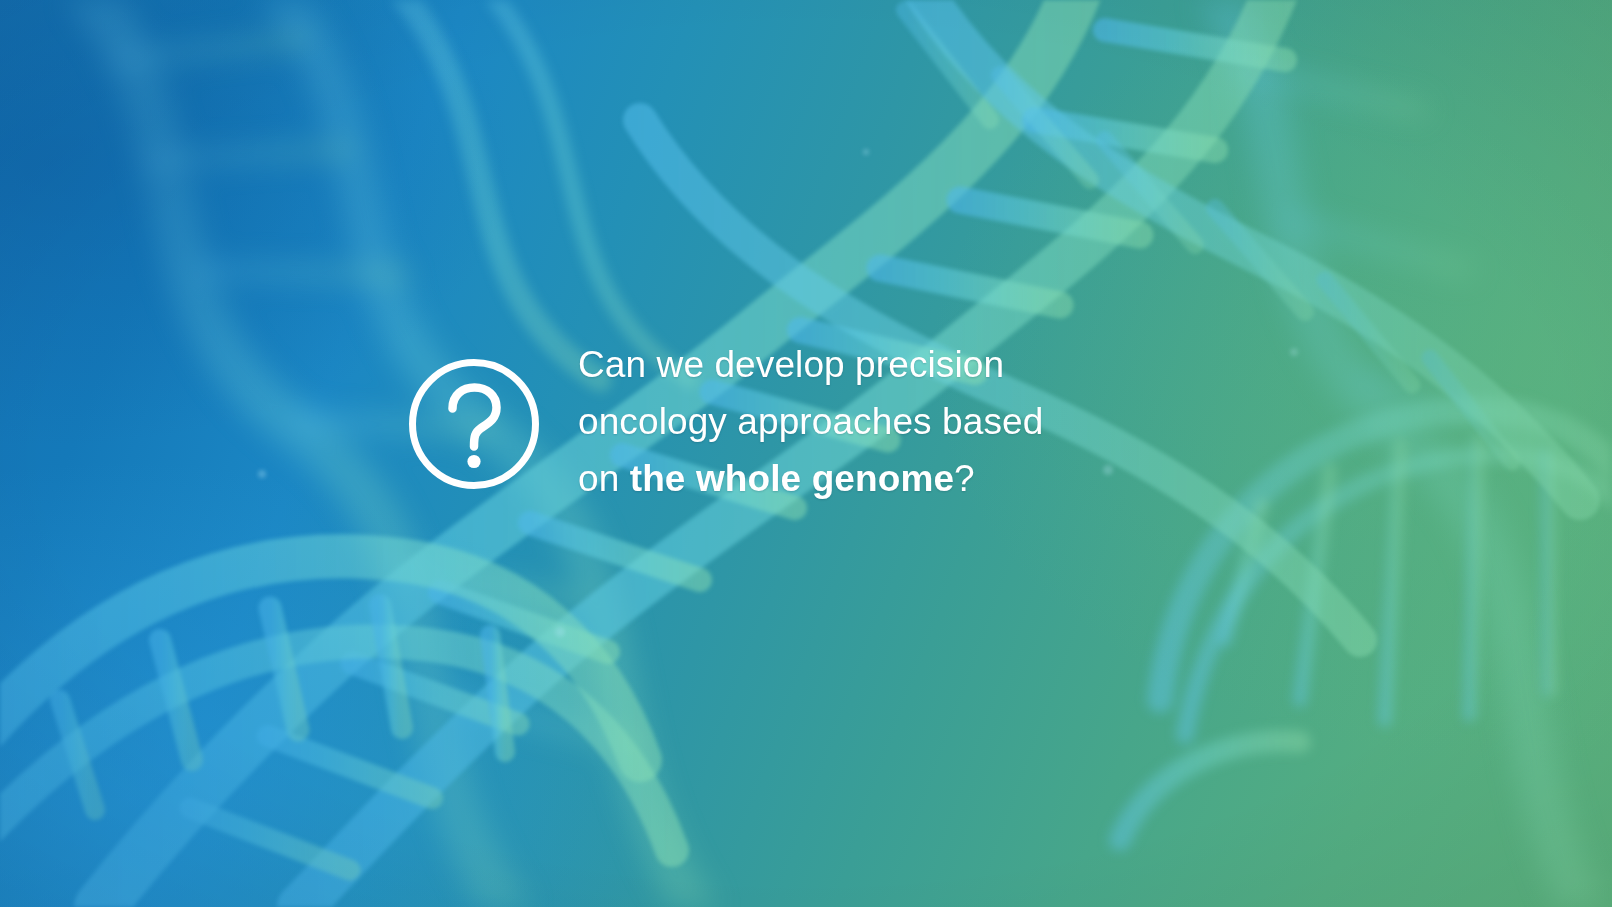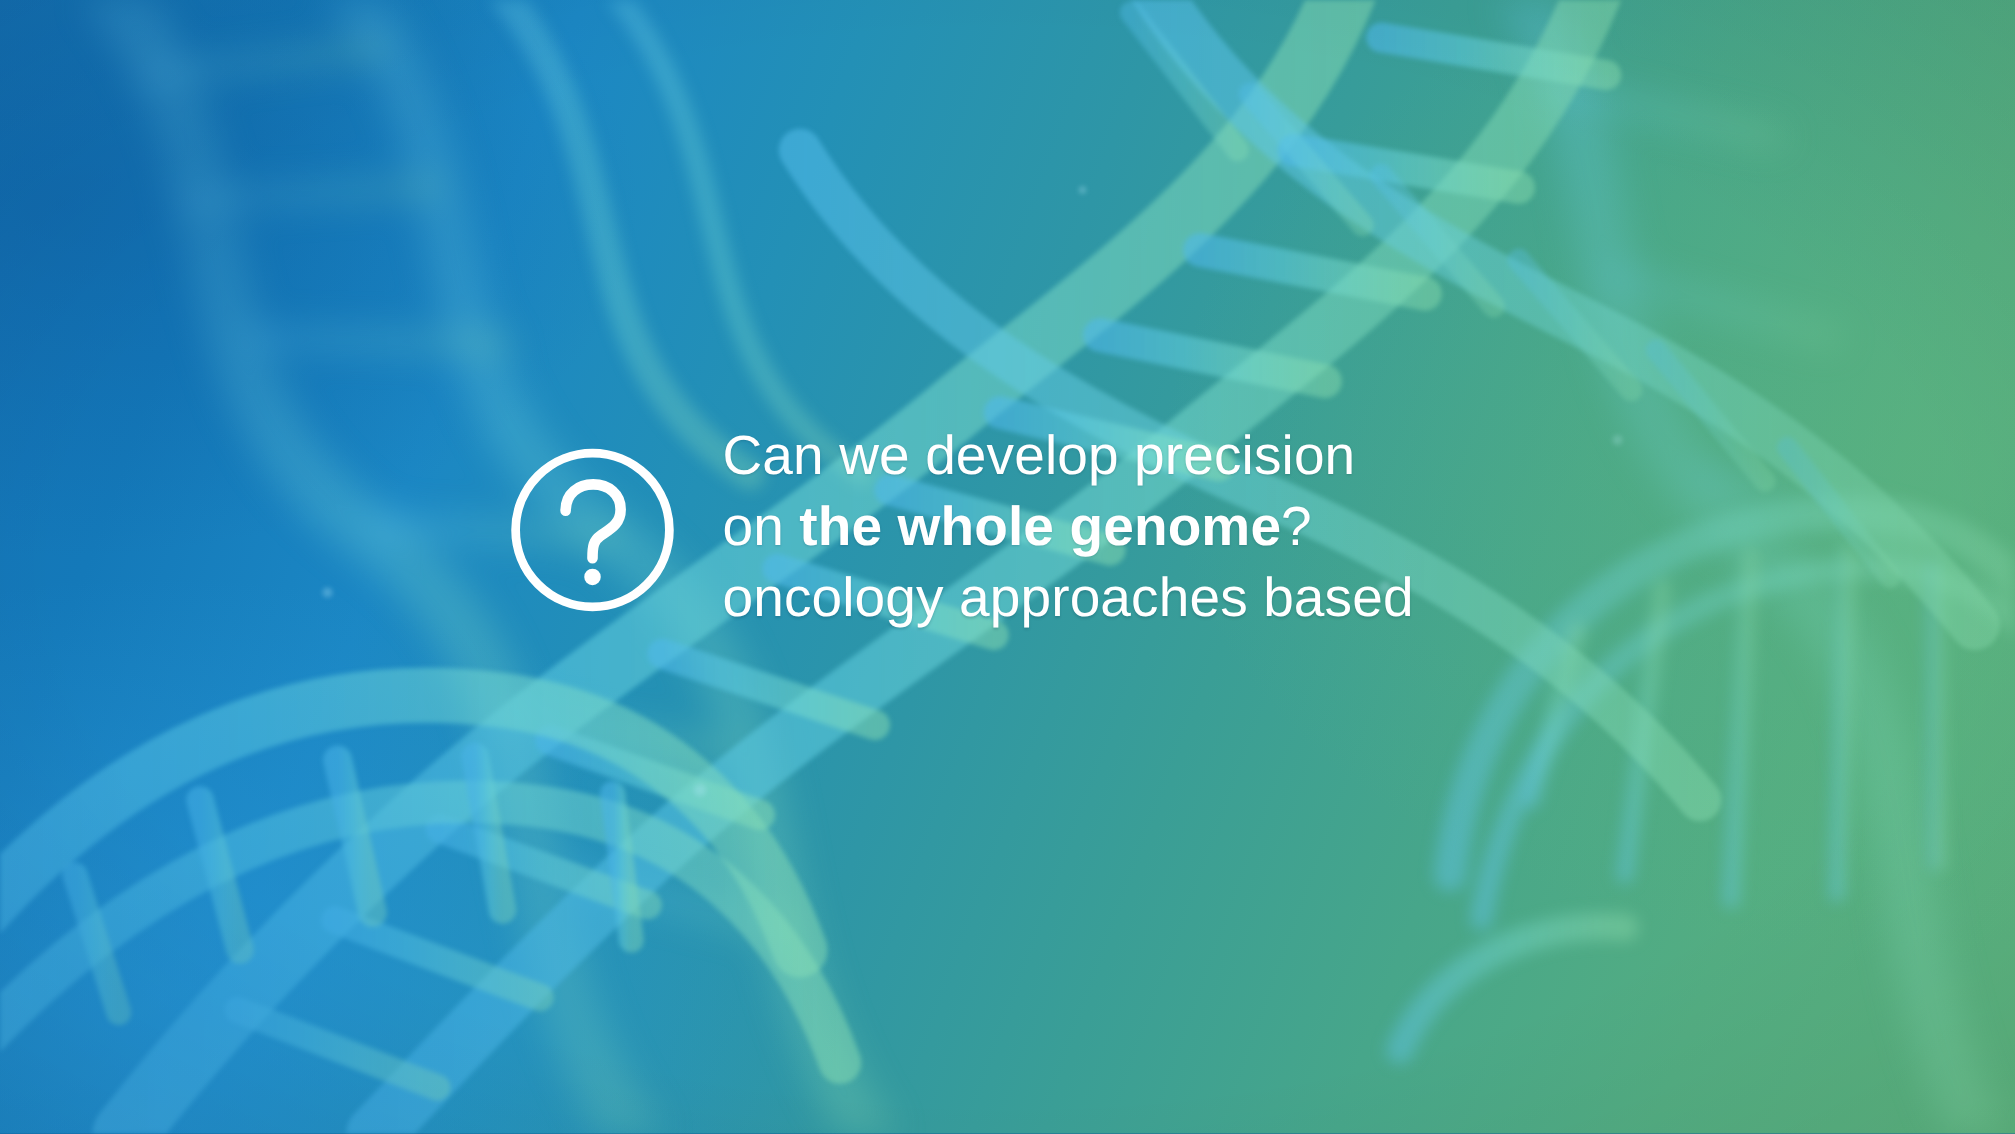--- a/index.html
+++ b/index.html
@@ -79,21 +79,21 @@
     flex: 0 0 132px;
     margin-top: 22px;
     margin-left: 2px;
   }
   .qmark-badge svg { display: block; }
 
   .headline {
     margin-left: 38px;
     color: #ffffff;
     font-family: "Liberation Sans", sans-serif;
-    font-size: 44px;
+    font-size: 37px;
     line-height: 57px;
     font-weight: 300;
     letter-spacing: 0.1px;
     white-space: nowrap;
     text-shadow: 0 1px 2px rgba(0,40,60,0.18);
   }
   .headline .line { display: block; }
   .headline .accent { font-weight: 700; }
 </style>
 </head>
@@ -235,18 +235,18 @@
                  C 44.5 36.5, 55.0 29.5, 66.5 29.5
                  C 79.0 29.5, 88.5 37.5, 88.5 49.5
                  C 88.5 61.5, 79.5 65.5, 72.5 70.5
                  C 67.0 74.4, 66.0 78.5, 66.0 88.5" fill="none" stroke="#ffffff" stroke-width="8.5" stroke-linecap="round" stroke-linejoin="round"></path>
         <circle cx="66" cy="103.5" r="6.6" fill="#ffffff"></circle>
       </svg>
     </div>
 
     <div class="headline">
       <span class="line">Can we develop precision</span>
+      <span class="line">oncology approaches based</span>
       <span class="line"><span>on </span><span class="accent">the whole genome</span><span>?</span></span>
-      <span class="line">oncology approaches based</span>
     </div>
 
   </div>
 </div>
 
 </body></html>

